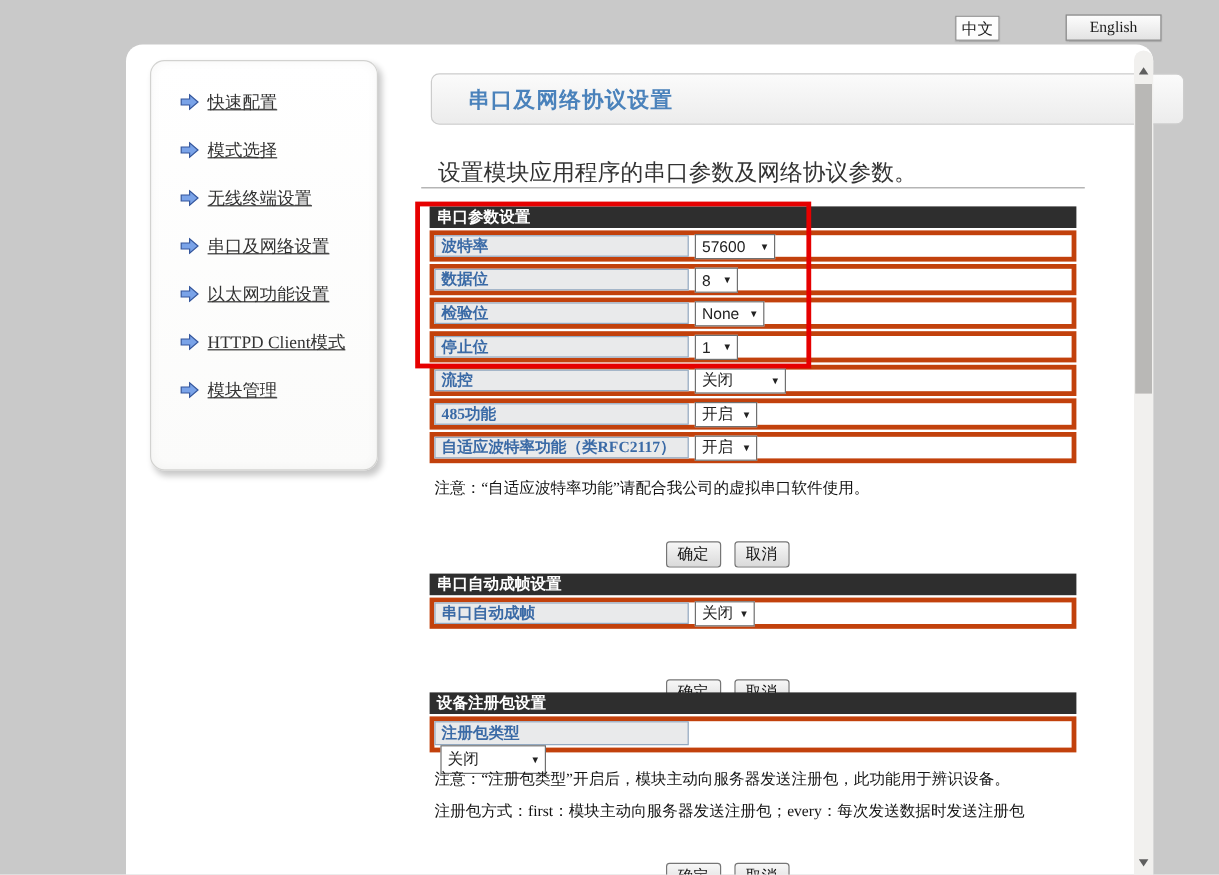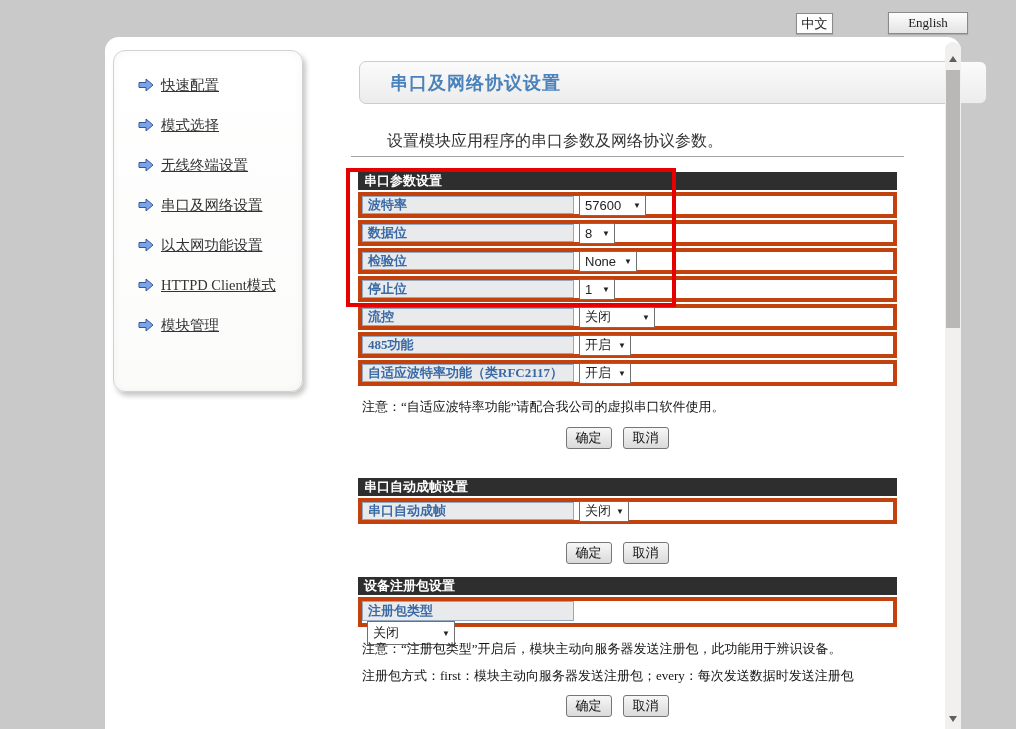--- a/index.html
+++ b/index.html
@@ -20,54 +20,54 @@
 
   
   .scrollbar { position:absolute; left:945px; top:42px; width:16px; height:687px; background:#f1f0ee; border-radius:8px 8px 0 0;}
   .sb-up { position:absolute; left:0; top:8px; width:16px; height:18px; display:flex; align-items:center; justify-content:center; }
   .sb-down { position:absolute; left:0; top:668px; width:16px; height:18px; display:flex; align-items:center; justify-content:center; }
   .tri-up { width:0; height:0; border-left:4px solid transparent; border-right:4px solid transparent; border-bottom:6px solid #5f5f5f; }
   .tri-down { width:0; height:0; border-left:4px solid transparent; border-right:4px solid transparent; border-top:6px solid #5f5f5f; }
   .sb-thumb { position:absolute; left:1px; top:28px; width:14px; height:258px; background:#b9b8b6; }
 
   
-  .sidebar { position:absolute; left:113px; top:50px; width:190px; height:342px;
+  .sidebar { position:absolute; left:125px; top:50px; width:190px; height:342px;
     background:linear-gradient(#ffffff,#fbfbfa); border:1px solid #d2d2d0; border-radius:12px;
     box-shadow:3px 4px 5px rgba(0,0,0,.22), inset 0 0 10px rgba(0,0,0,.04); }
   .nav-list { list-style:none; padding:14px 0 0 24px; }
   .nav-item { height:40px; display:flex; align-items:center; gap:7px; }
   .nav-item a { color:#333333; font-size:14.5px; text-decoration:underline; cursor:pointer; }
   .arrow-ic { display:inline-block; width:16px; height:14px; flex:0 0 16px; }
 
   
   .title-box { position:absolute; left:359px; top:61px; width:628px; height:43px;
     background:linear-gradient(#fbfbfb,#ececec); border:1px solid #cccccc; border-radius:7px;
     display:flex; align-items:center; padding-left:30px;
     font-size:18px; font-weight:bold; color:#4a82bb; letter-spacing:1px; }
-  .descr { position:absolute; left:387px; top:131px; font-size:16px; color:#333333; }
+  .descr { position:absolute; left:365px; top:131px; font-size:19px; color:#333333; }
   .divider { position:absolute; left:351px; top:156px; width:553px; height:1px; background:#a3a3a3; }
 
   .section { position:absolute; left:358px; width:539px; }
   .sec-header { height:18px; background:#2e2e2e; color:#ffffff; font-weight:bold; font-size:13px;
     display:flex; align-items:center; padding-left:6px; font-family:"Liberation Sans",sans-serif; }
   .row { margin-top:2px; height:26px; border:4px solid #c2410c; background:#ffffff; display:flex; }
   .row.tall { height:30px;flex-direction:column; }
   .cell-label { width:212px; background:#e9eaeb; border:1px solid #93a9c1; color:#3a6aa6;
     font-weight:bold; font-size:13px; display:flex; align-items:center; padding-left:5px; }
   .cell-value { flex:1; display:flex; align-items:center; padding-left:5px; }
 
   .sel { display:inline-flex; align-items:center; justify-content:space-between; height:21px;
     border:1px solid #707070; background:#ffffff; padding:0 4px 0 5px; cursor:pointer;
     font-family:"Liberation Sans",sans-serif; font-size:13px; color:#222222; }
   .sel-lg { height:24px; }
   .sel-arrow { font-size:8px; color:#222222; margin-left:5px; }
 
   .note { position:absolute; left:362px; font-size:13px; color:#141414; }
 
-  .btn-row { position:absolute; left:365px; width:504px; display:flex; justify-content:center; gap:11px; }
+  .btn-row { position:absolute; left:354px; width:504px; display:flex; justify-content:center; gap:11px;margin-top:24px; }
   .push-btn { height:22px; min-width:40px; padding:0 9px; font-size:13px; color:#111111;
     background:linear-gradient(#f7f7f7,#dadada); border:1px solid #767676; border-radius:3px;
     display:flex; align-items:center; justify-content:center; cursor:pointer; }
 
   .redbox { position:absolute; left:346px; top:168px; width:330px; height:139px;
     border:4px solid #e60000; z-index:5; }
 </style>
 </head>
 <body>
 

